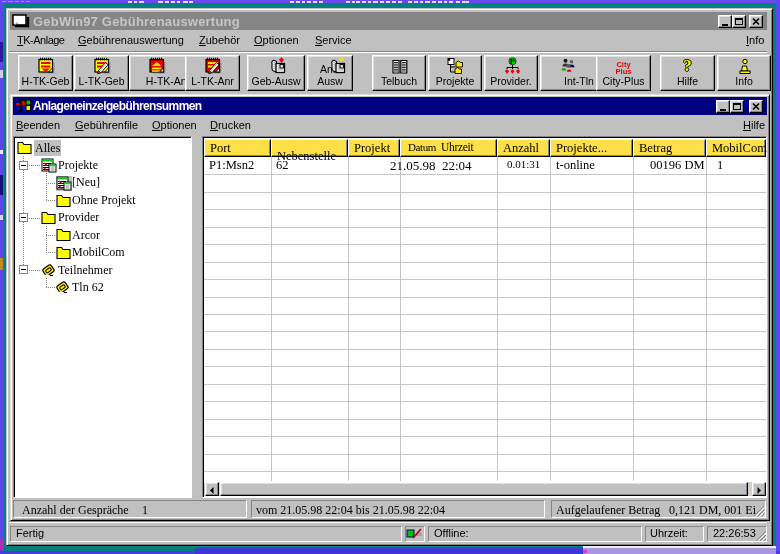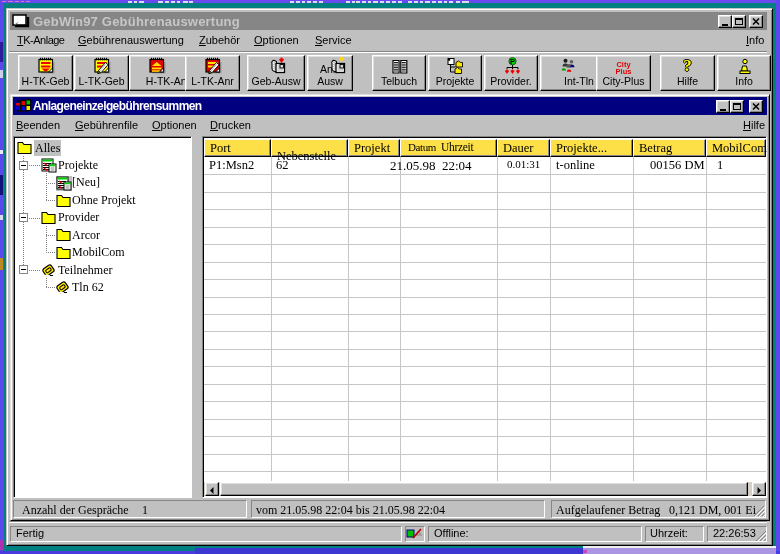--- a/index.html
+++ b/index.html
@@ -361,21 +361,21 @@
       <span class="a ser" style="left:5px;top:9px;font-size:12.5px">Nebenstelle</span>
     </div>
 <div class="hdr a" style="left:348px;top:139px;width:52px;height:18px">
       <span class="a ser" style="left:5px;top:1px;font-size:12.5px">Projekt</span>
     </div>
 <div class="hdr a" style="left:400px;top:139px;width:97px;height:18px">
       <span class="a ser" style="left:7px;top:1px;font-size:11px;letter-spacing:-0.4px">Datum</span>
       <span class="a ser" style="left:40px;top:1px;font-size:11.5px;letter-spacing:-0.3px">Uhrzeit</span>
     </div>
 <div class="hdr a" style="left:497px;top:139px;width:53px;height:18px">
-      <span class="a ser" style="left:5px;top:1px;font-size:12.5px">Dauer</span>
+      <span class="a ser" style="left:5px;top:1px;font-size:12.5px">Anzahl</span>
     </div>
 <div class="hdr a" style="left:550px;top:139px;width:83px;height:18px">
       <span class="a ser" style="left:5px;top:1px;font-size:12.5px">Projekte...</span>
     </div>
 <div class="hdr a" style="left:633px;top:139px;width:73px;height:18px">
       <span class="a ser" style="left:5px;top:1px;font-size:12.5px">Betrag</span>
     </div>
 <div class="hdr a" style="left:706px;top:139px;width:60px;height:18px">
       <span class="a ser" style="left:5px;top:1px;font-size:12.5px">MobilCom</span>
     </div>
@@ -402,21 +402,21 @@
 <div class="a" style="left:204px;top:401px;width:562px;height:1px;background:#c6c6c6"></div>
 <div class="a" style="left:204px;top:419px;width:562px;height:1px;background:#c6c6c6"></div>
 <div class="a" style="left:204px;top:436px;width:562px;height:1px;background:#c6c6c6"></div>
 <div class="a" style="left:204px;top:454px;width:562px;height:1px;background:#c6c6c6"></div>
 <div class="a" style="left:204px;top:471px;width:562px;height:1px;background:#c6c6c6"></div>
 <div class="a ser" style="left:209px;top:158px;font-size:12.5px">P1:Msn2</div>
 <div class="a ser" style="left:276px;top:158px;font-size:12.5px">62</div>
 <div class="a ser" style="left:390px;top:158px;font-size:13px">21.05.98&nbsp;&nbsp;22:04</div>
 <div class="a ser" style="left:507px;top:158px;font-size:11px">0.01:31</div>
 <div class="a ser" style="left:556px;top:158px;font-size:12.5px">t-online</div>
-<div class="a ser" style="left:650px;top:158px;font-size:12.5px">00156 DM</div>
+<div class="a ser" style="left:650px;top:158px;font-size:12.5px">00196 DM</div>
 <div class="a ser" style="left:717px;top:158px;font-size:12.5px">1</div>
 <div class="a" style="left:204px;top:482px;width:562px;height:14px;background:#d4d0c8"></div>
 <div class="btn3d a" style="left:205px;top:482px;width:14px;height:14px"><svg width="12" height="13" viewBox="0 0 12 13">
         <path d="M7.5 3 L4 6.5 L7.5 10 z" fill="#000"></path>
       </svg></div>
 <div class="btn3d a" style="left:752px;top:482px;width:14px;height:14px"><svg width="12" height="13" viewBox="0 0 12 13">
         <path d="M4.5 3 L8 6.5 L4.5 10 z" fill="#000"></path>
       </svg></div>
 <div class="btn3d a" style="left:220px;top:482px;width:528px;height:14px"></div>
 </div>

